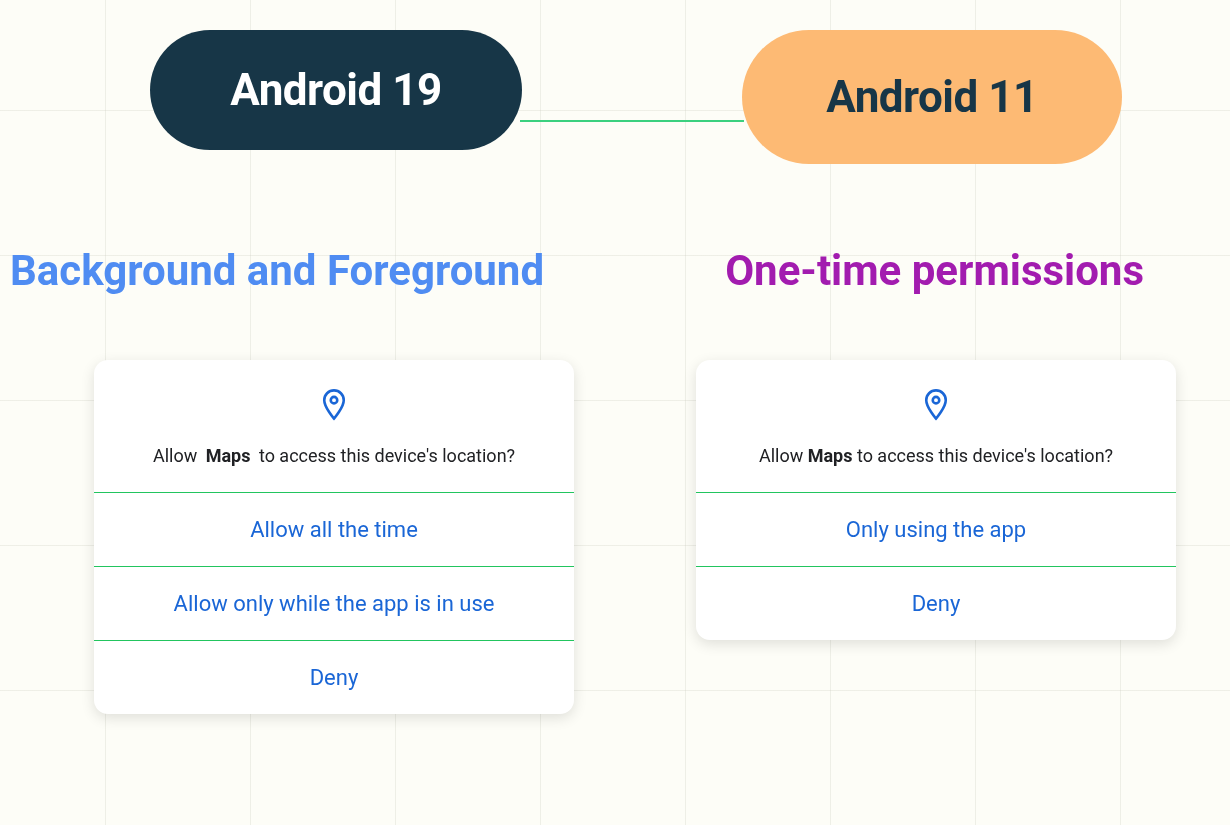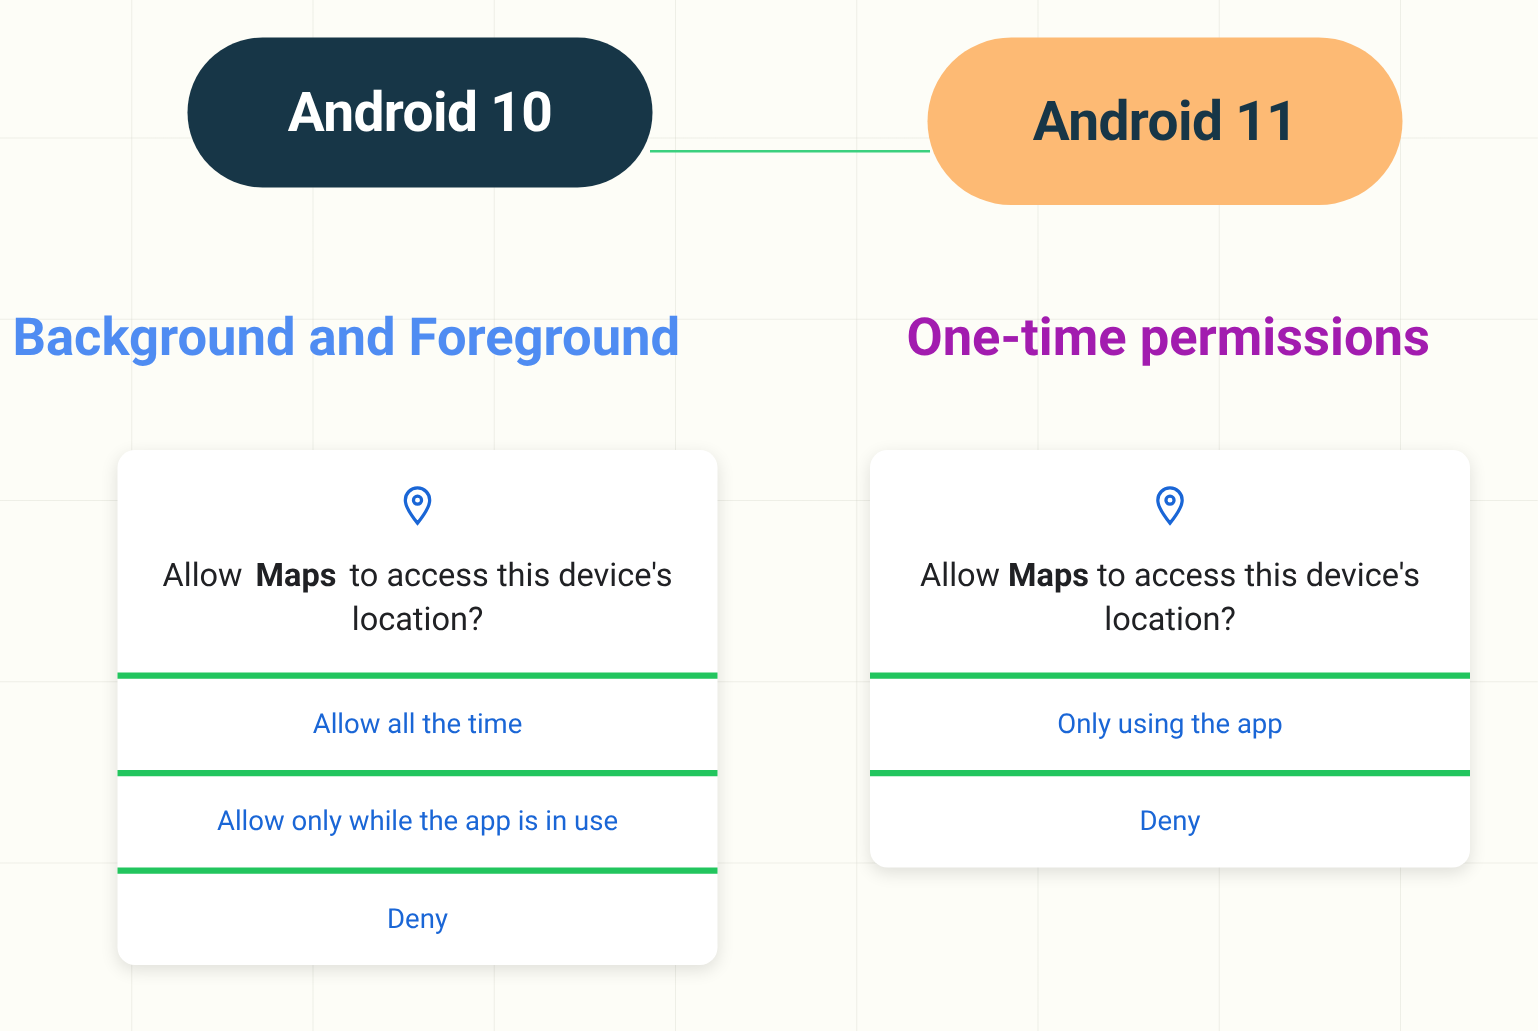--- a/index.html
+++ b/index.html
@@ -80,44 +80,44 @@
 
   .card-header {
     padding: 28px 30px 24px;
     text-align: center;
   }
   .location-icon {
     display: inline-block;
     margin-bottom: 18px;
   }
   .prompt-text {
-    font-size: 26px;
+    font-size: 18px;
     color: #202124;
     line-height: 1.35;
     text-align: center;
   }
   .prompt-text .app { font-weight: 700; }
   .prompt-text .app.spaced { padding: 0 4px; }
 
   .card-option {
-    border-top: 5px solid #22c55e;
+    border-top: 1px solid #22c55e;
     text-align: center;
     font-size: 22px;
     color: #1a66d6;
     padding: 24px 10px;
     cursor: pointer;
   }
 </style>
 </head>
 <body>
 
 <div class="pill-row">
   <div class="connector"></div>
   <div class="pill left">
-    <span>Android 10</span>
+    <span>Android 19</span>
   </div>
   <div class="pill right">
     <span>Android 11</span>
   </div>
 </div>
 
 <div class="section-title left">Background and Foreground</div>
 <div class="section-title right">One-time permissions</div>
 
 <div class="card left">

